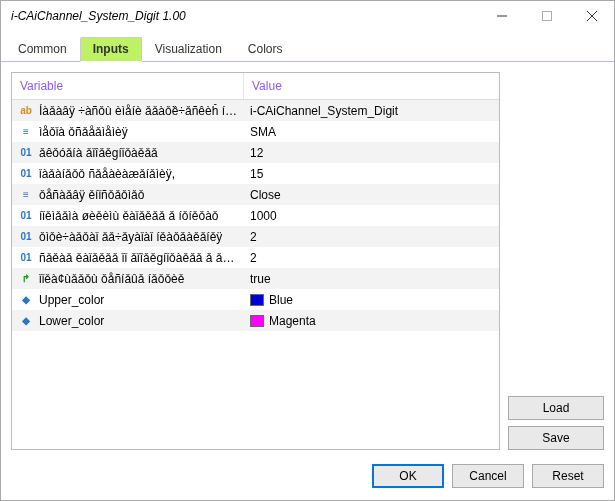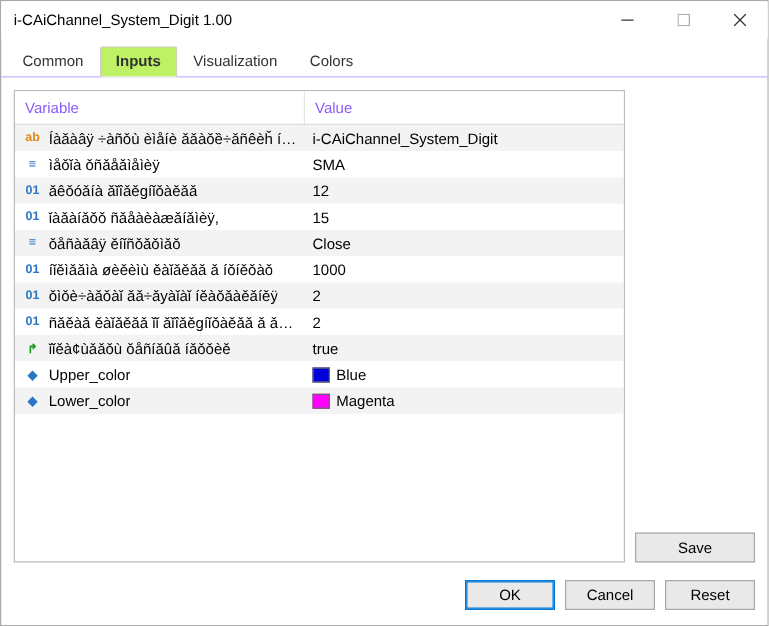--- a/index.html
+++ b/index.html
@@ -1,19 +1,19 @@
 <!DOCTYPE html>
 <html><head>
 <meta charset="utf-8">
 <style>
   * { box-sizing: border-box; margin: 0; padding: 0; }
   body { font-family: "Segoe UI", Tahoma, sans-serif; font-size: 12px; color: #000; background: #fff; width: 615px; height: 501px; overflow: hidden; }
   .window { width: 615px; height: 501px; display: flex; flex-direction: column; border: 1px solid #aaa; background: #fff; }
   .titlebar { height: 30px; display: flex; align-items: center; padding-left: 10px; background: #fff; }
-  .titlebar-title { flex: 1; font-size: 12px; }
+  .titlebar-title { flex: 1; font-size: 12px; font-style: italic; }
   .win-controls { display: flex; }
   .win-btn { width: 45px; height: 29px; display: flex; align-items: center; justify-content: center; background: #fff; }
   .win-btn svg { display: block; }
   .tabs { display: flex; padding: 6px 10px 0 4px; border-bottom: 1px solid #c4b5fd; }
   .tab { padding: 4px 12px 5px 12px; font-size: 12px; color: #333; cursor: default; border: 1px solid transparent; margin-bottom: -1px; }
   .tab.active { border: 1px solid #ccc; border-bottom: 1px solid #fff; background: #bef264; border-radius: 2px 2px 0 0; font-weight: bold; }
   .main { flex: 1; display: flex; padding: 10px 10px 6px 10px; gap: 8px; }
   .props { flex: 1; border: 1px solid #bbb; background: #fff; display: flex; flex-direction: column; overflow: hidden; }
   .header-row { display: flex; background: #fff; border-bottom: 1px solid #ddd; }
   .header-cell { padding: 6px 8px; font-size: 12px; color: #8b5cf6; }
@@ -172,20 +172,21 @@
               <span class="var-text">Lower_color</span>
             </div>
             <div class="cell col-val">
               <span class="color-swatch" style="background: rgb(255, 0, 255);"></span>
               <span>Magenta</span>
             </div>
           </div>
         </div>
     </div>
     <div class="side-buttons">
+      <div class="btn">Load</div>
       <div class="btn">Save</div>
     </div>
   </div>
 
   <div class="footer">
     <div class="btn primary">OK</div>
     <div class="btn">Cancel</div>
     <div class="btn">Reset</div>
   </div>
 </div>

